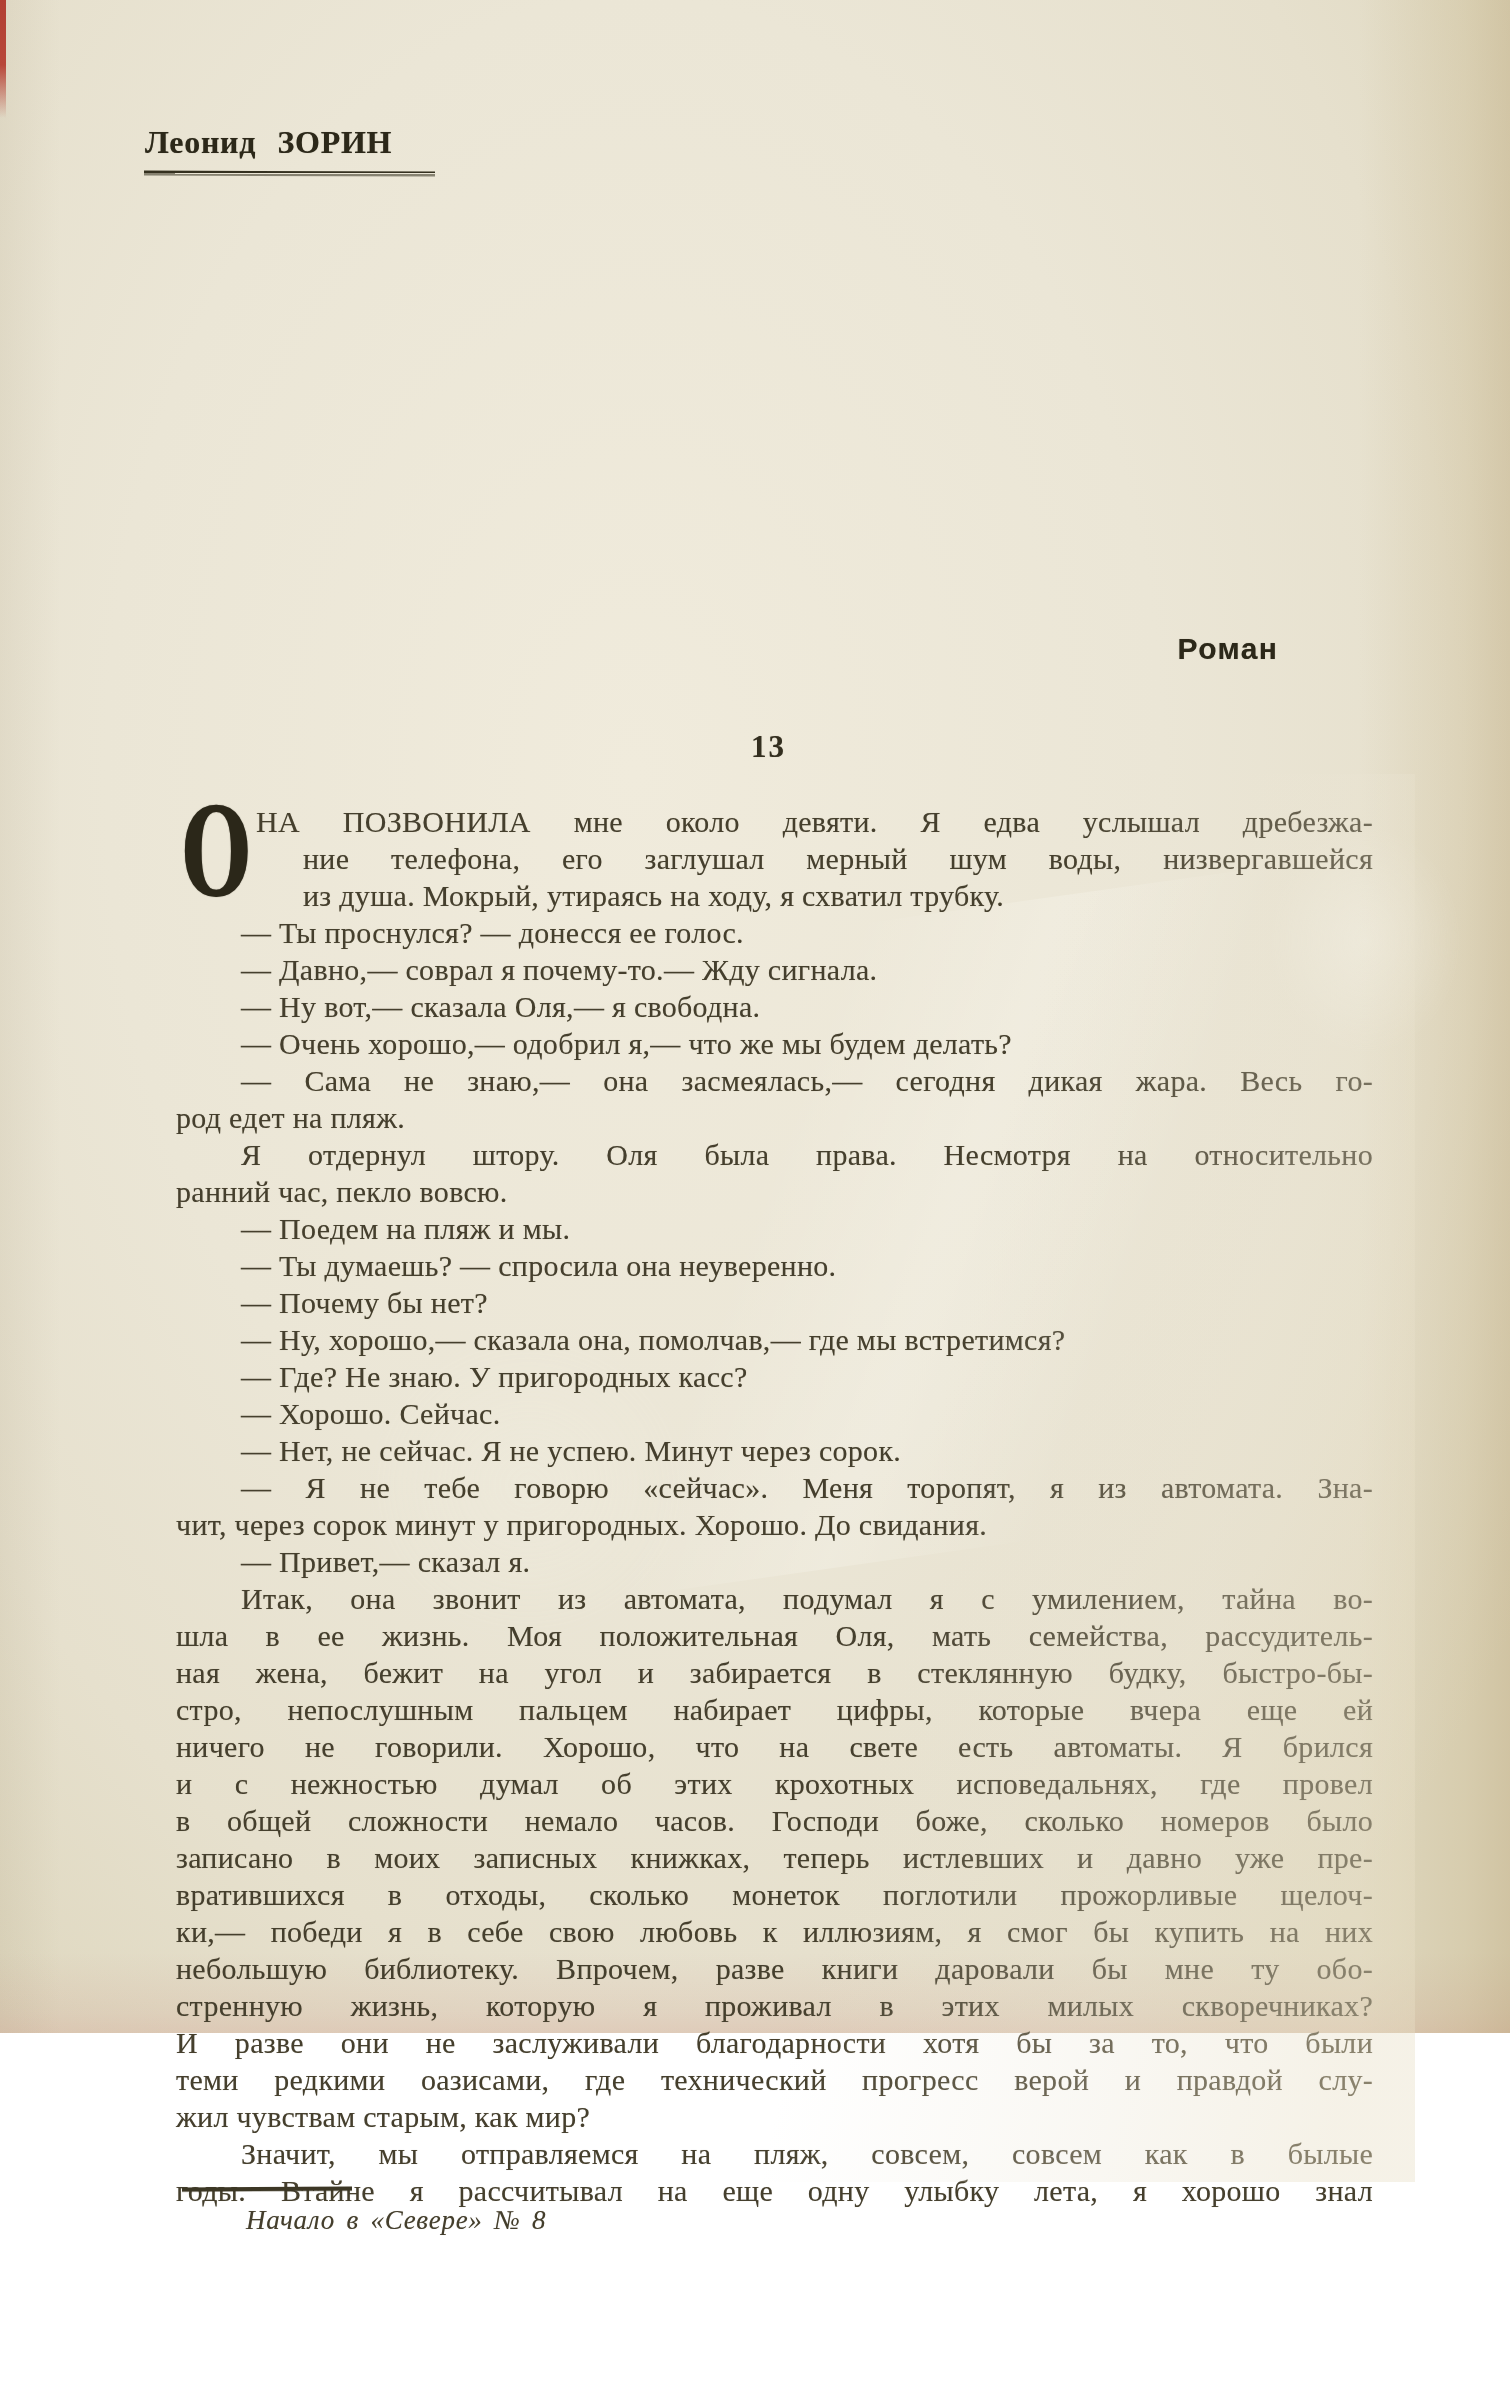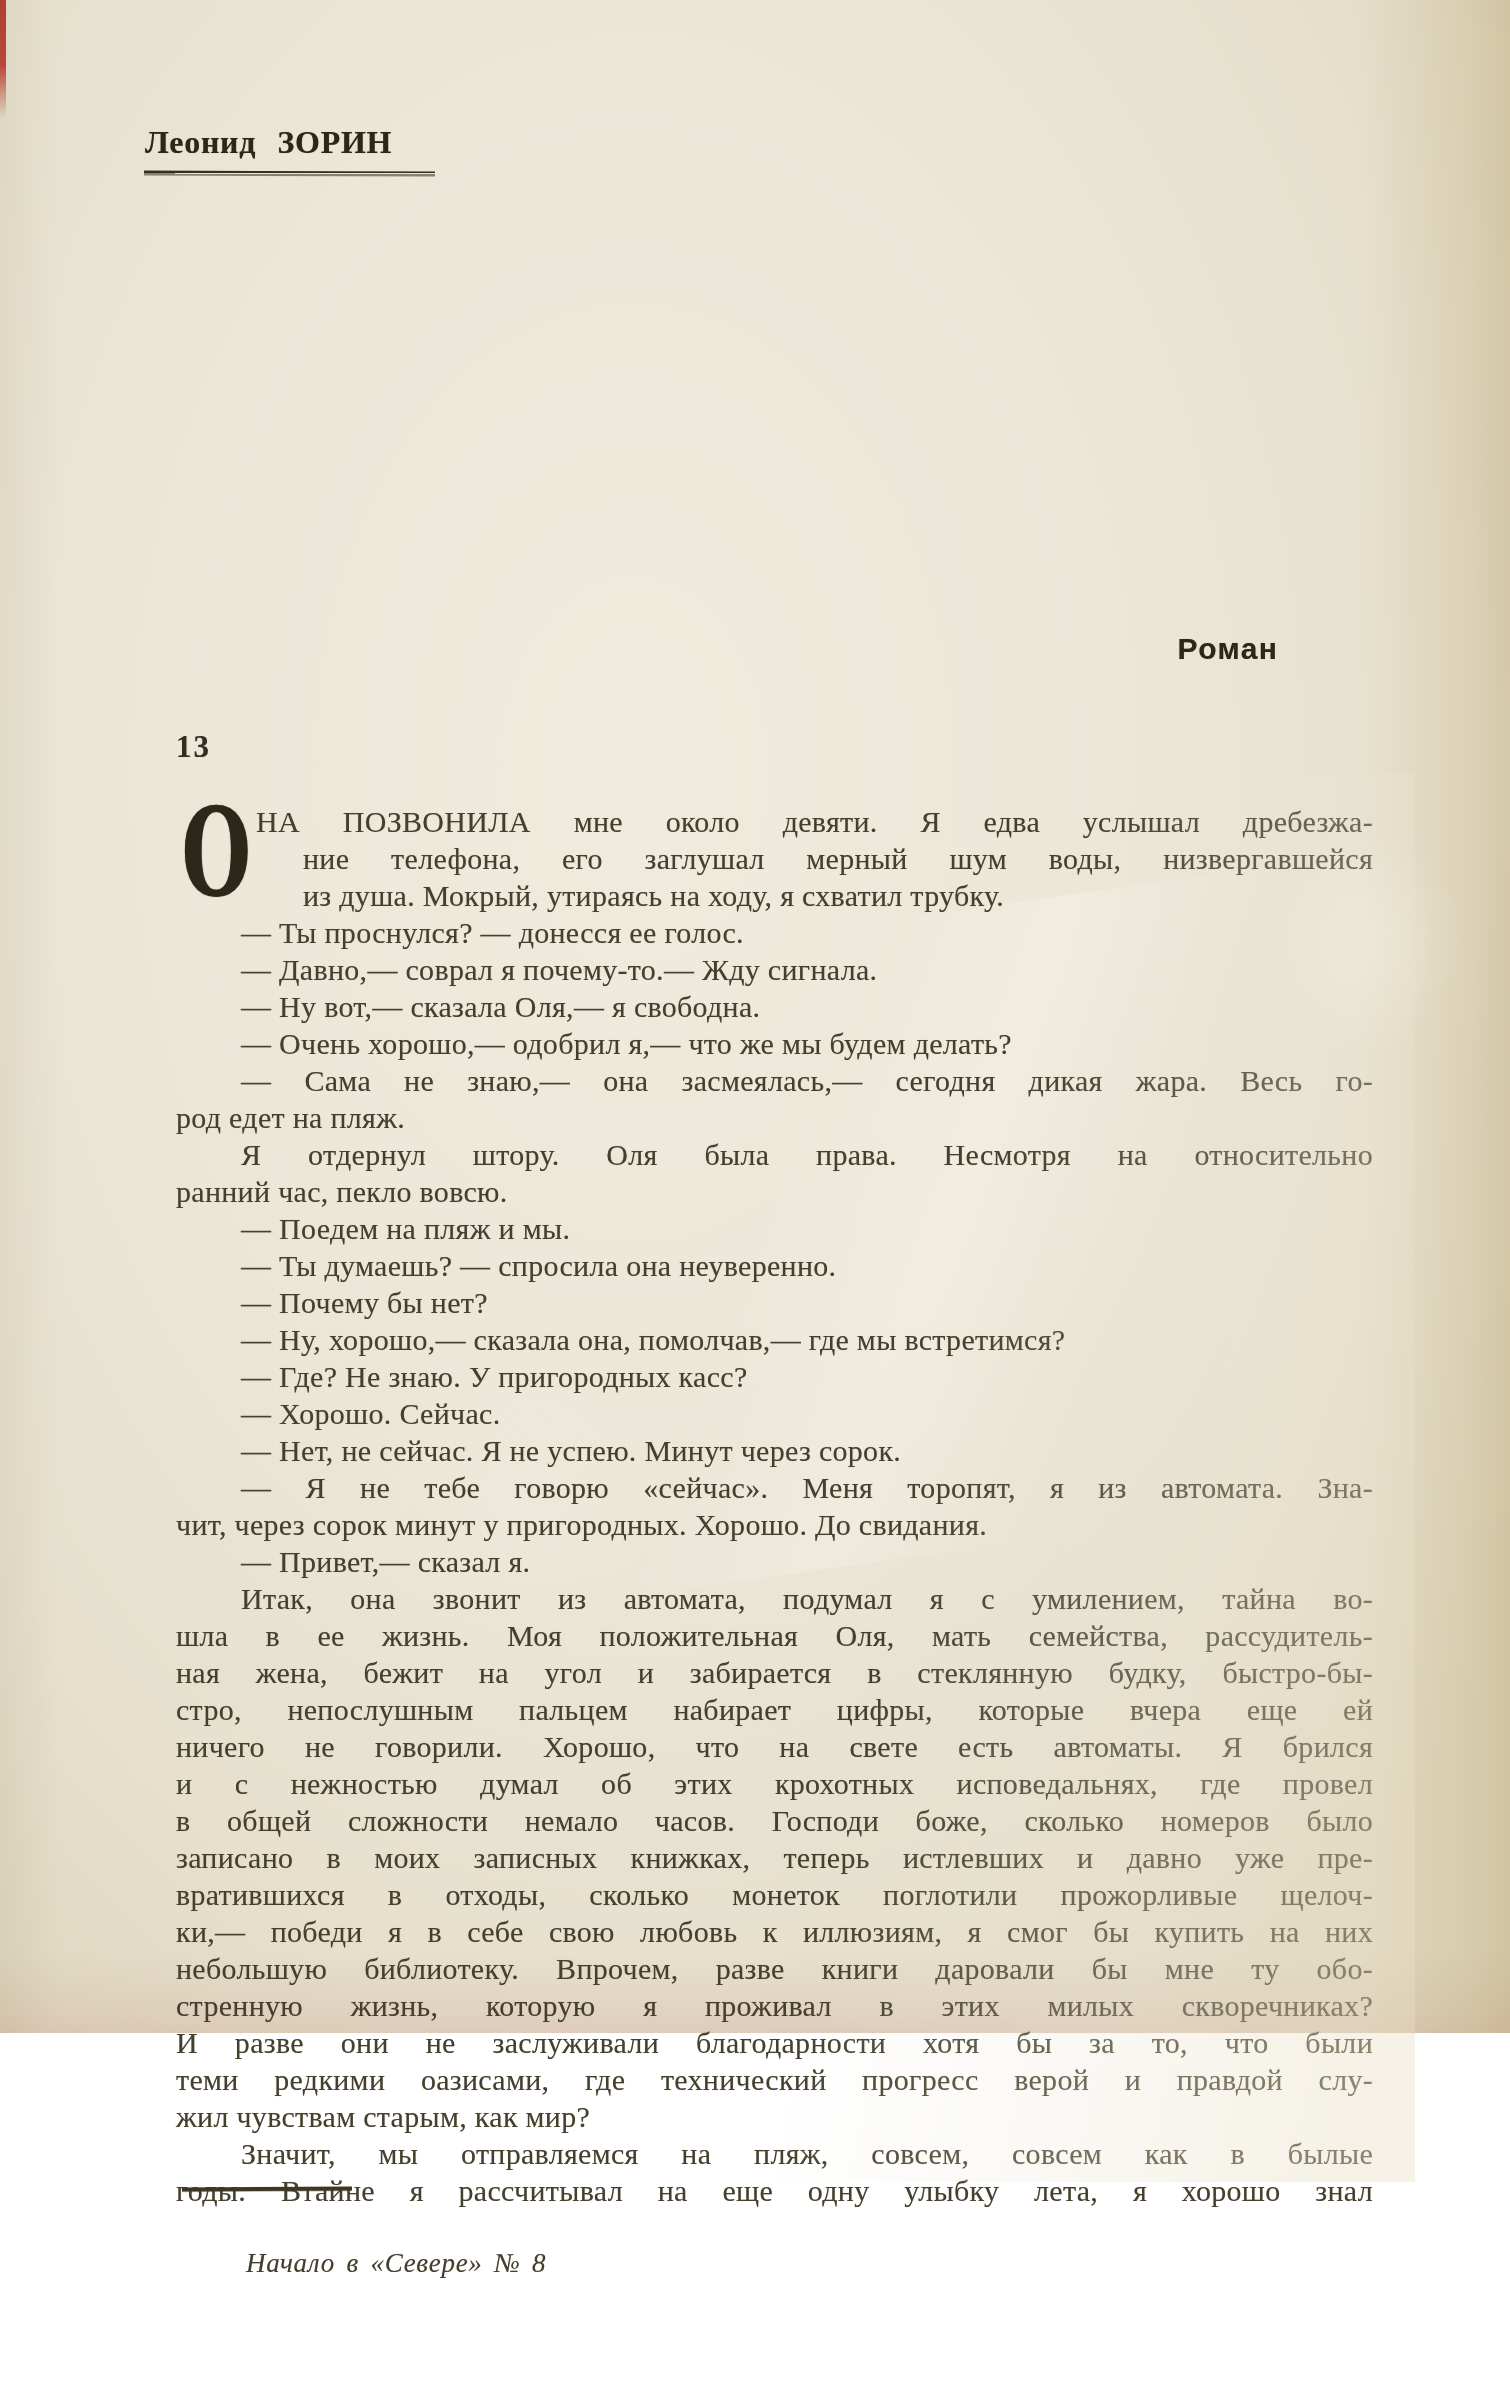--- a/index.html
+++ b/index.html
@@ -77,22 +77,22 @@
   }
   #genre {
     position: absolute; left: 1119px; top: 632px; width: 218px;
     text-align: center;
     font-family: "Liberation Sans", "DejaVu Sans", sans-serif;
     font-size: 30px; font-weight: bold; color: #2c2819;
     letter-spacing: 1.4px;
     text-shadow: 0 0 0.7px rgba(44,40,25,.5);
   }
   #chapter {
-    position: absolute; left: 176px; top: 729px; width: 1197px;
-    text-align: left;
+    position: absolute; left: 170px; top: 729px; width: 1197px;
+    text-align: center;
     font-size: 31px; font-weight: bold; color: #332e1f;
     letter-spacing: 2.1px;
     text-shadow: 0 0 0.7px rgba(51,46,31,.45);
   }
 
   
   #bodycol {
     position: absolute; left: 176px; top: 803px; width: 1197px;
     font-size: 30px; line-height: 37px;
     color: #453f2d;
@@ -133,21 +133,20 @@
     position: absolute; left: 182px; top: 2187px; width: 170px; height: 3.5px;
     background: #3c3725;
     transform: rotate(-0.3deg);
     box-shadow: 0 0.7px 0 rgba(60,55,37,.35);
   }
   #footnote {
     position: absolute; left: 246px; top: 2205px;
     font-size: 27px; font-style: italic; color: #443e2c;
     letter-spacing: 0.7px; word-spacing: 4.2px;
     text-shadow: 0 0 0.7px rgba(68,62,44,.4);
-    margin-top: 43px;
   }
 </style>
 </head>
 <body>
 
 <div id="page">
 
   <div id="edge-red"></div>
   <div id="smudge1" class="smudge"></div>
   <div id="smudge2" class="smudge"></div>

